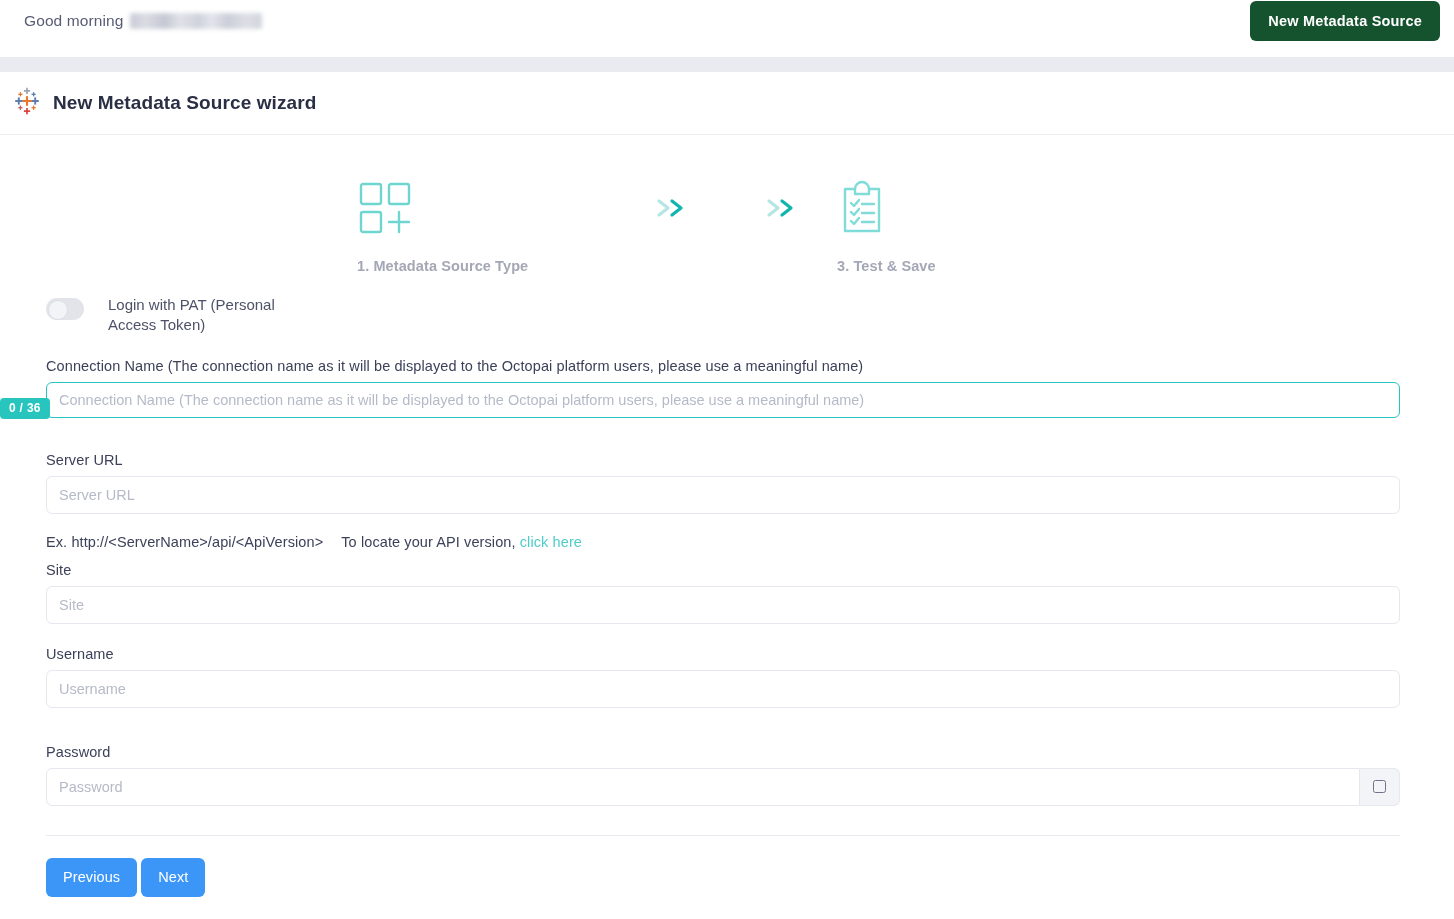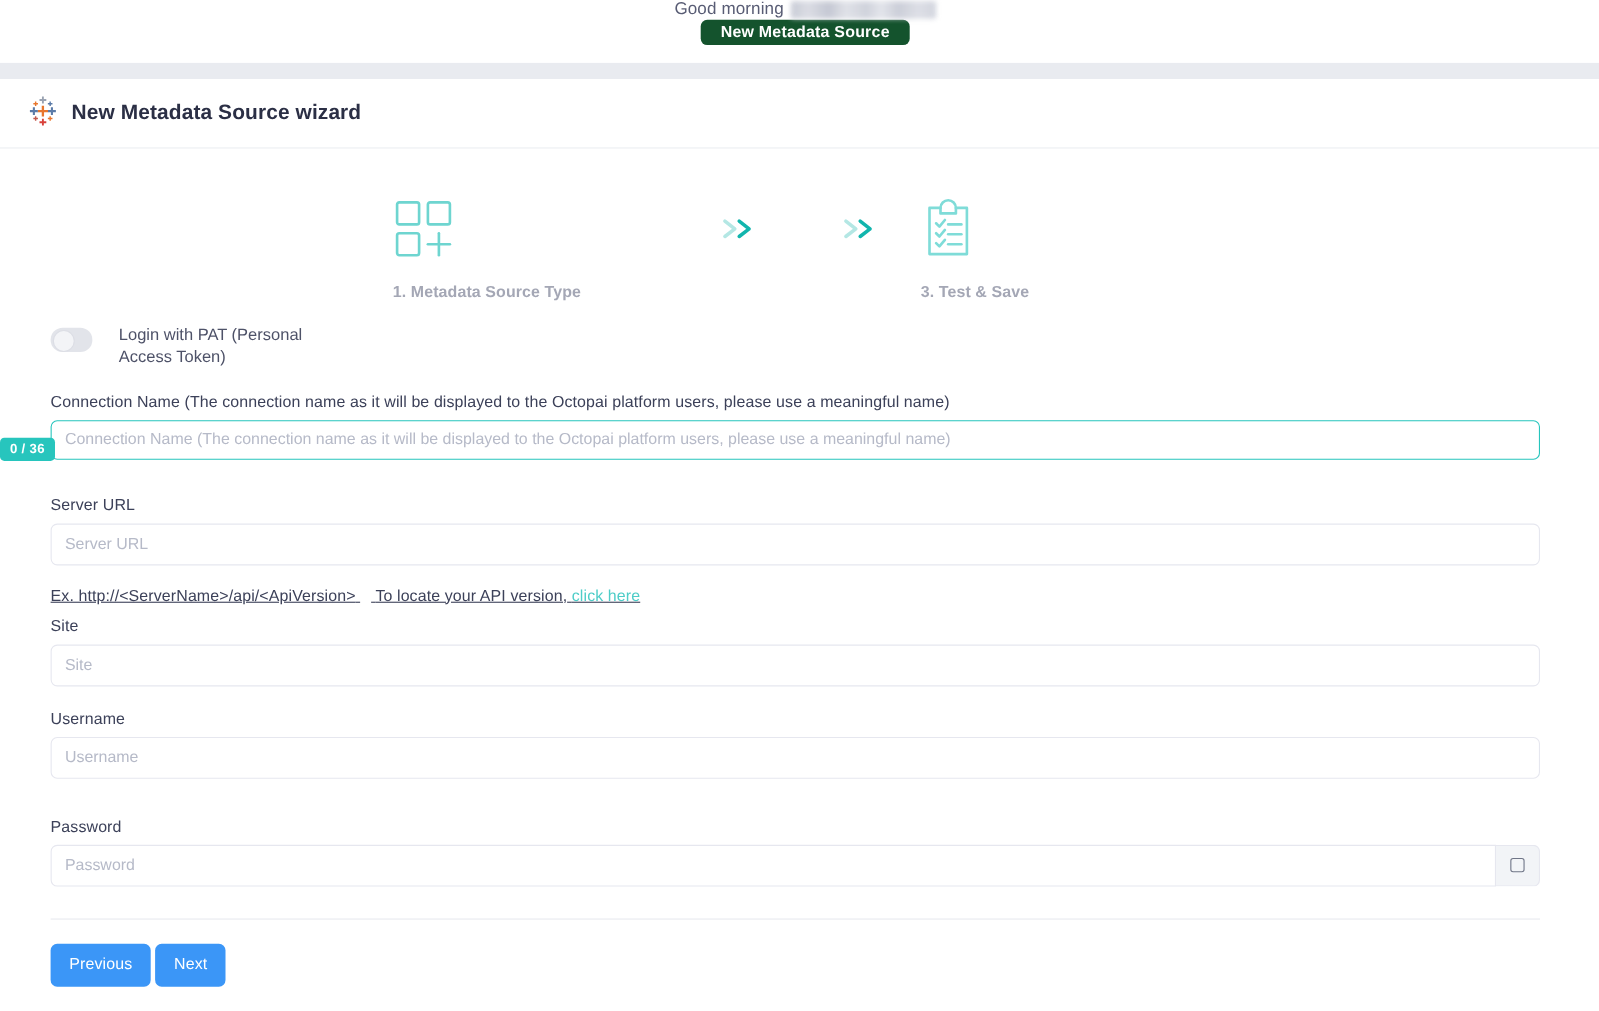--- a/index.html
+++ b/index.html
@@ -15,21 +15,20 @@
 
   
   .topbar {
     position: relative;
     height: 57px;
     background: #ffffff;
     display: flex;
     align-items: center;
     justify-content: space-between;
     padding: 0 14px 16px 24px;
-    flex-direction: column;
   }
   .greeting {
     display: flex;
     align-items: center;
     font-size: 15.5px;
     color: #585c74;
     letter-spacing: .1px;
   }
   .greeting-text { white-space: pre; }
   .greeting-redacted {
@@ -63,21 +62,21 @@
     background: #e9ebf0;
   }
 
   
   .wizard-title-bar {
     height: 63px;
     background: #ffffff;
     border-bottom: 1px solid #eceef2;
     display: flex;
     align-items: center;
-    padding-left: 25px;
+    padding-left: 13px;
     gap: 12px;
   }
   .wizard-title {
     font-size: 19px;
     color: #2b2f45;
     font-weight: bold;
     letter-spacing: .1px;
   }
 
   
@@ -190,21 +189,20 @@
     padding: 3px 9px 4px 9px;
     border-radius: 4px;
     letter-spacing: .3px;
   }
 
   .hint {
     font-size: 14.5px;
     color: #3c4159;
     margin: 20px 0 12px 0;
     letter-spacing: .1px;
-    text-decoration: underline;
   }
   .hint .hint-sep { display: inline-block; width: 10px; }
   .hint a { color: #4ecdc8; text-decoration: none; cursor: pointer; }
 
   .input-group { display: flex; width: 100%; }
   .input-group .input {
     border-top-right-radius: 0;
     border-bottom-right-radius: 0;
   }
   .input-addon {

